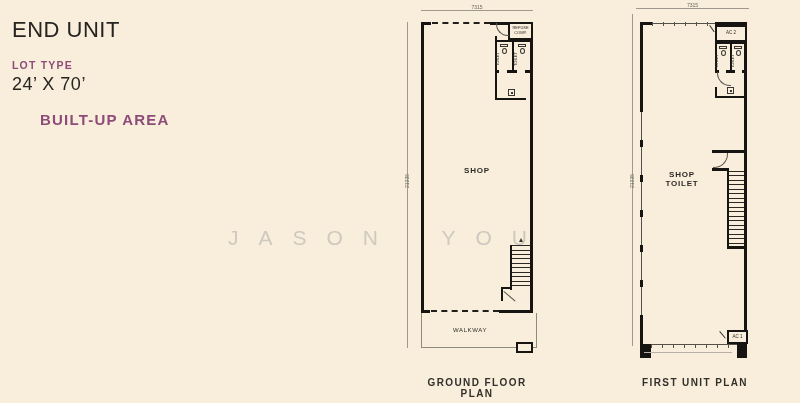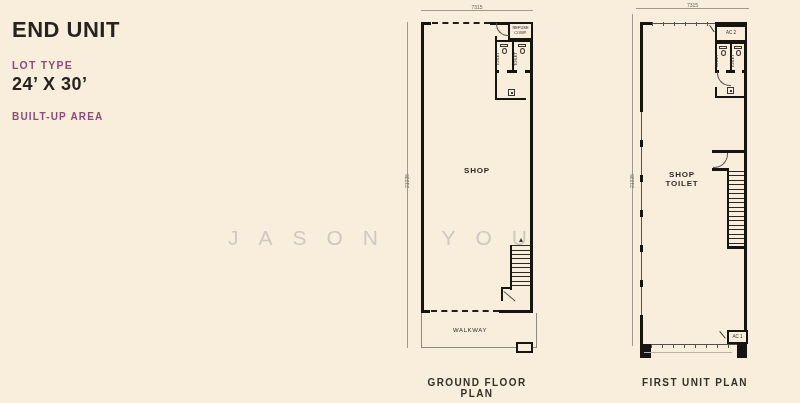--- a/index.html
+++ b/index.html
@@ -12,38 +12,38 @@
   .dim{position:absolute;background:#a09a8e;}             
   .dash{position:absolute;height:0;border-top:2px dashed #201d1a;}
   .tl{position:absolute;color:#2e2a26;}
   .plan{position:absolute;top:0;height:403px;z-index:2;}
   .treads{position:absolute;background:repeating-linear-gradient(180deg,#2c2925 0 1px,transparent 1px 4.5px);}
   .box{position:absolute;border:2px solid #171512;box-sizing:border-box;background:#f8eedb;}
   .fix{position:absolute;border:1px solid #3a3632;box-sizing:border-box;}
   .arc{position:absolute;border:0 solid #5a554e;}
   .vtxt{writing-mode:vertical-rl;transform:rotate(180deg);text-align:center;}
   .info-accent{color:#8d4c77;font-weight:700;}
-  .info-ink{color:#262320;font-weight:700;}
+  .info-ink{color:#262320;font-weight:400;}
   .caption{position:absolute;text-align:center;font-size:10px;font-weight:700;
            letter-spacing:1.4px;color:#33302b;}
   .watermark{position:absolute;left:228px;top:226px;z-index:1;font-size:21px;
              letter-spacing:20px;word-spacing:18px;color:#cfc9bf;font-weight:400;}
   .mull{position:absolute;background:#171512;}
   .ticks{position:absolute;background:repeating-linear-gradient(90deg,#55504a 0 1px,transparent 1px 11px);}
 </style>
 </head>
 <body>
 
 <div class="page">
 
   <div class="abs" style="left:12px;top:12px;width:260px;">
     <div class="info-ink" style="font-size:22px;letter-spacing:.5px;margin-top:5px;">END UNIT</div>
     <div class="info-accent" style="font-size:10.5px;letter-spacing:1.2px;margin-top:16px;">LOT TYPE</div>
-    <div class="info-ink" style="font-size:18px;letter-spacing:.5px;margin-top:3px;">24’ X 30’</div>
-    <div class="info-accent" style="font-size:10px;letter-spacing:1.2px;margin-top:16px;">BUILT-UP AREA</div>
+    <div class="info-ink" style="font-size:18px;letter-spacing:.5px;margin-top:3px;">24’ X 70’</div>
+    <div class="info-accent" style="font-size:15px;letter-spacing:1.2px;margin-top:16px;margin-left:28px;">BUILT-UP AREA</div>
   </div>
 
   <div class="watermark">JASON YOU</div>
 
   <section class="plan" style="left:400px;width:170px;">
 
     <div class="dim" style="left:21px;top:10px;width:112px;height:1px;"></div>
     <div class="tl" style="left:21px;top:4px;width:112px;text-align:center;font-size:5px;color:#6b665e;">7315</div>
     <div class="dim" style="left:7px;top:22px;width:1px;height:326px;"></div>
     <div class="tl" style="left:-10px;top:178px;width:34px;text-align:center;font-size:5px;color:#6b665e;transform:rotate(-90deg);">21335</div>

